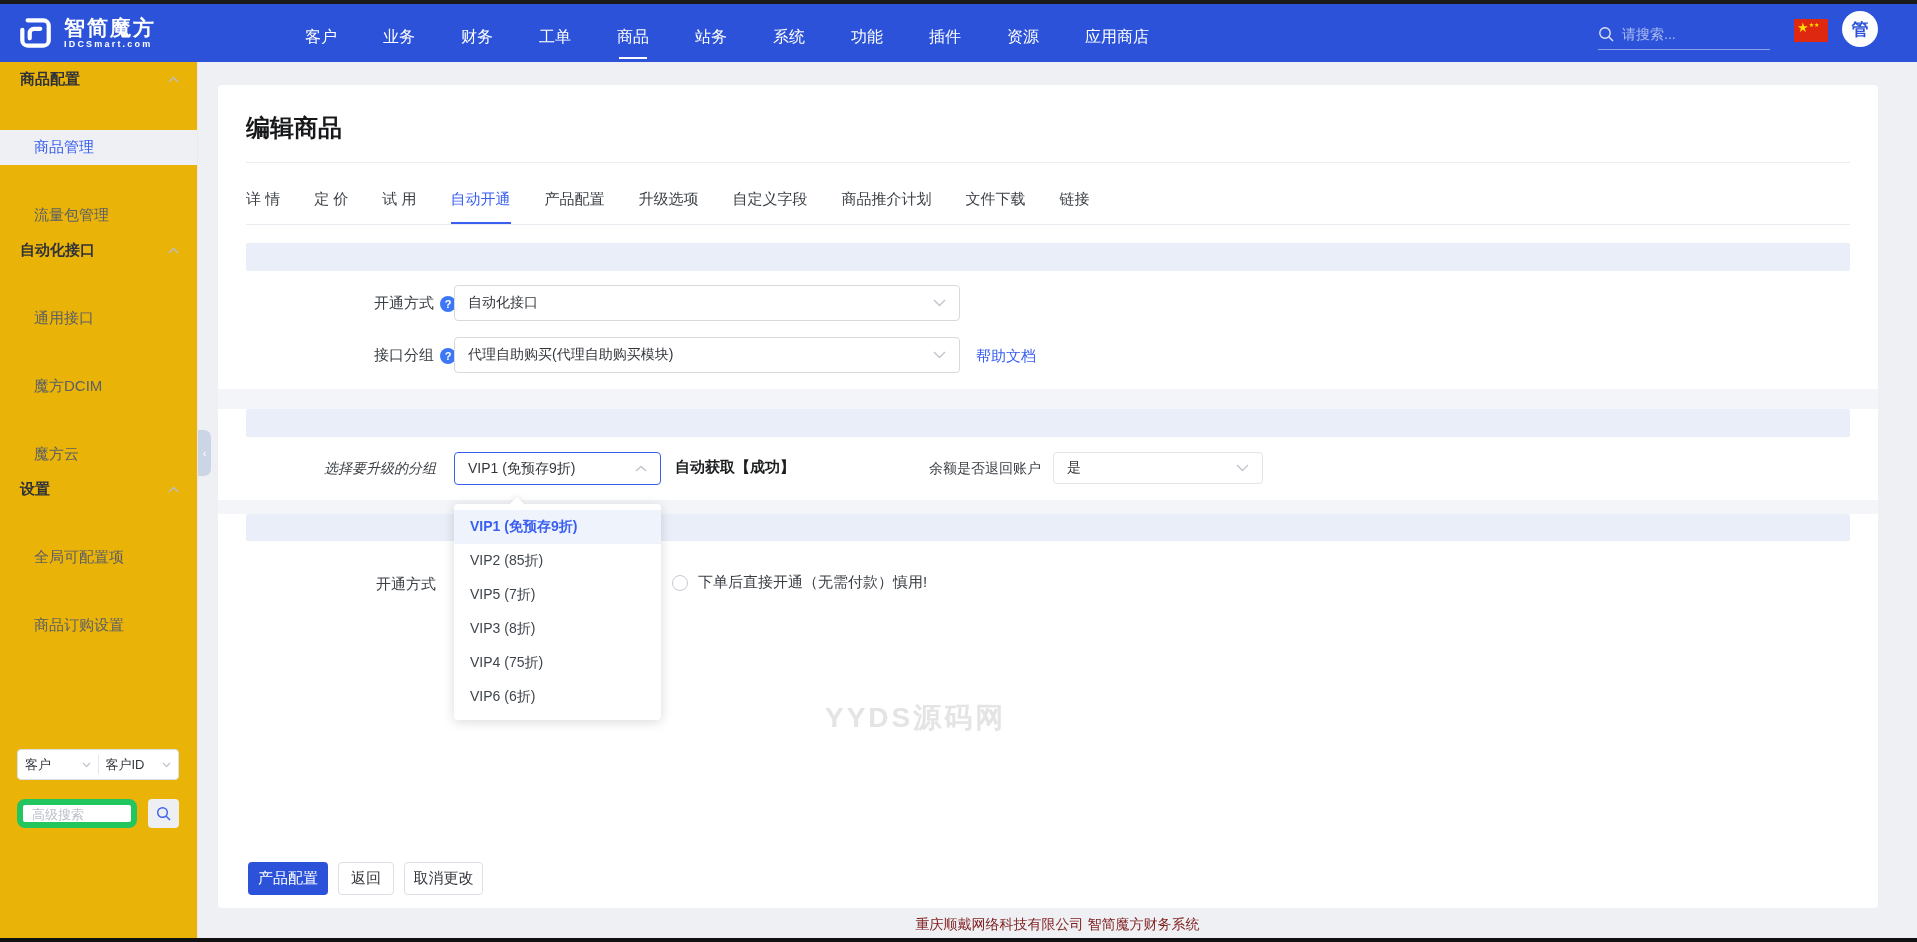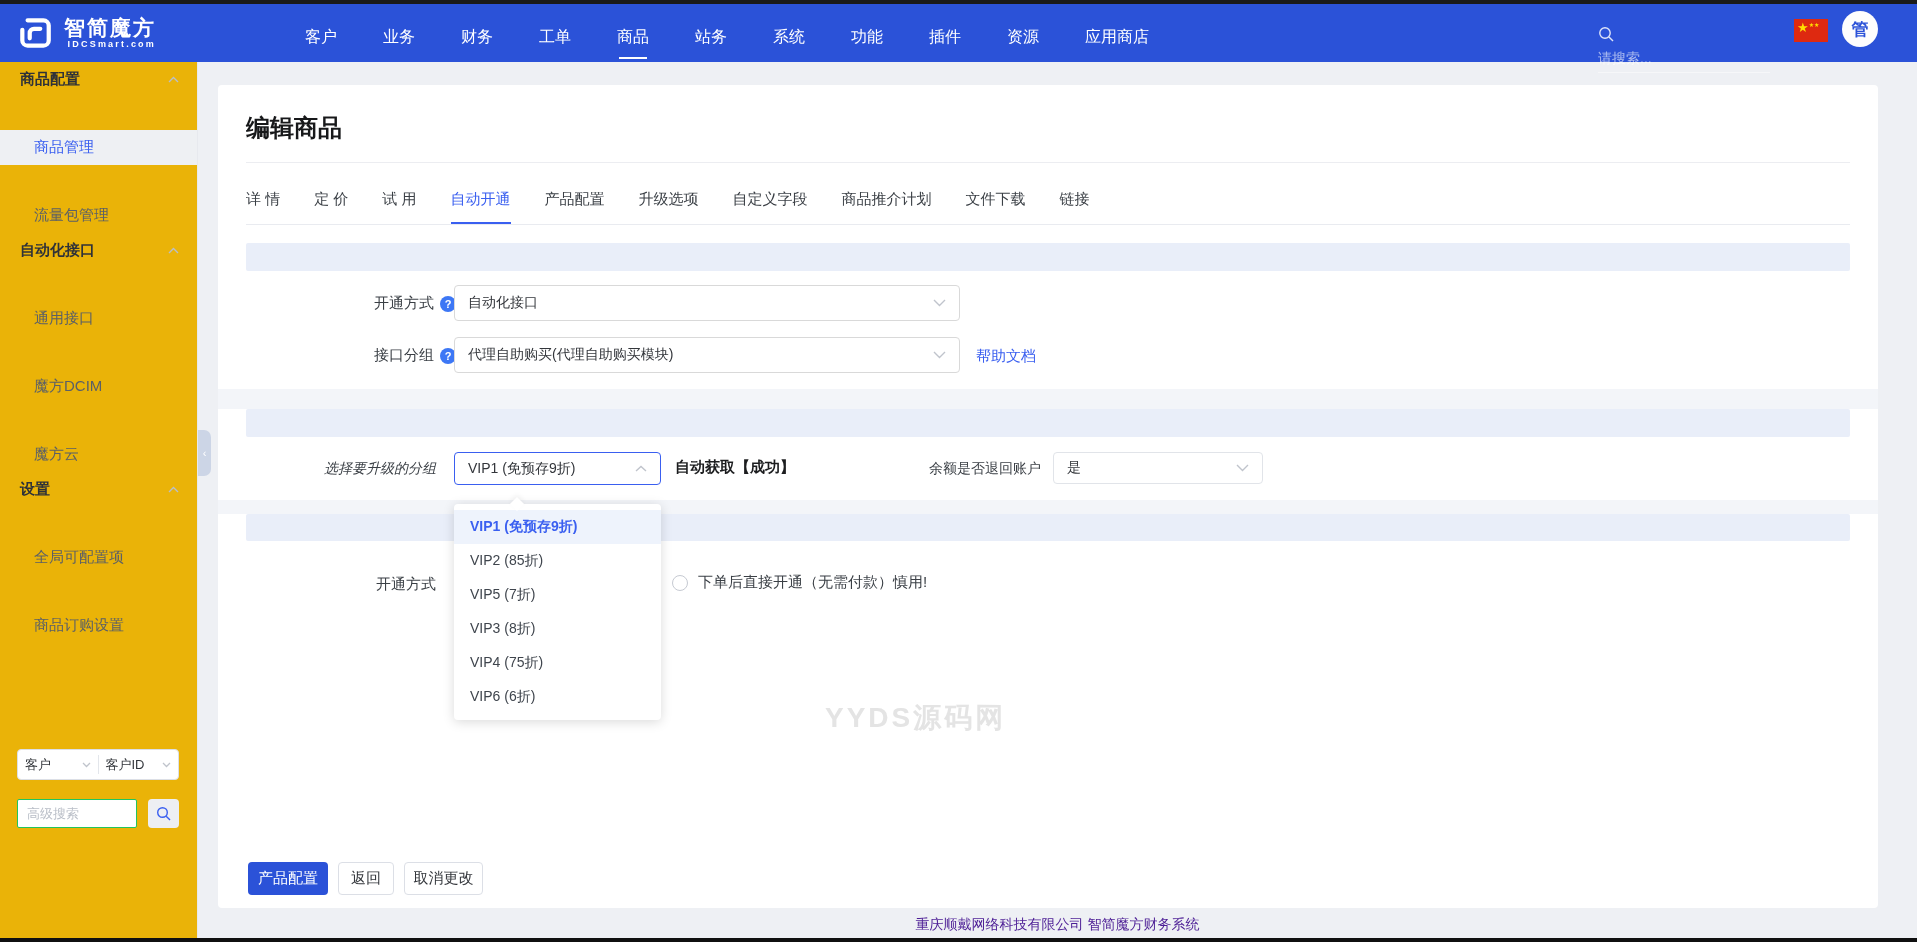--- a/index.html
+++ b/index.html
@@ -4,49 +4,49 @@
 <style>
   * { margin:0; padding:0; box-sizing:border-box; }
   html,body { width:1917px; height:942px; overflow:hidden; background:#eef0f4;
               font-family:"Liberation Sans", sans-serif; }
   .abs { position:absolute; }
   body { position:relative; }
 
   
   #top-dark { left:0; top:0; width:1917px; height:4px; background:#1a1a1a; }
   #topbar { left:0; top:4px; width:1917px; height:58px; background:#2b52d8; }
-  #logo { left:16px; top:10px; display:flex; align-items:center; gap:10px;text-align:right; }
+  #logo { left:16px; top:10px; display:flex; align-items:center; gap:10px; }
   #logo .logo-icon { width:38px; height:38px; }
   #logo .lt { color:#fff; font-size:21px; font-weight:bold; letter-spacing:2px; line-height:23px; }
   #logo .ls { color:#fff; font-size:9px; font-weight:bold; letter-spacing:2.2px; line-height:11px; }
   #mainnav { left:305px; top:4px; height:58px; display:flex; align-items:center; gap:46px; }
   .nav-item { color:#fff; font-size:16px; height:58px; line-height:58px; position:relative; cursor:pointer; }
   .nav-item.active::after { content:""; position:absolute; left:2px; right:2px; bottom:7px; height:2px; background:#fff; }
   #topsearch { left:1598px; top:22px; width:172px; display:flex; align-items:flex-start; gap:7px;
-               border-bottom:1px solid rgba(255,255,255,.45); padding-bottom:6px;flex-direction:column; }
+               border-bottom:1px solid rgba(255,255,255,.45); padding-bottom:6px; }
   #topsearch input { background:transparent; border:none; outline:none; color:#fff; font-size:14px; width:130px; }
   #topsearch input::placeholder { color:rgba(255,255,255,.6); }
   #flag { left:1794px; top:19px; width:34px; height:23px; background:#de2910; position:absolute;
           display:flex; align-items:center; justify-content:flex-start; }
   #flag .star-big { color:#ffde00; font-size:13px; line-height:13px; margin-left:3px; margin-top:-6px; }
   #flag .star-sm { color:#ffde00; font-size:6px; line-height:6px; margin-top:-12px; }
   #avatar { left:1842px; top:11px; width:36px; height:36px; border-radius:50%; background:#fdfdfd;
             color:#2b52d8; font-size:17px; font-weight:bold; display:flex; align-items:center; justify-content:center; }
 
   
   #sidebar { left:0; top:62px; width:198px; height:876px; background:#eab308; border-right:1px solid #e7e9ee; }
   .sgroup { height:35px; display:flex; align-items:center; justify-content:space-between;
             padding:0 18px 0 20px; font-size:15px; font-weight:bold; color:#2f3238; cursor:pointer; }
   .sitem { height:35px; display:flex; align-items:center; padding-left:34px; font-size:15px; color:#5c6066; cursor:pointer;margin-top:33px; }
   .sitem.active { background:#eef0f3; color:#3a5ff0; }
   #side-filter { left:17px; top:749px; width:162px; height:31px; border:1px solid #dcdfe6; border-radius:4px;
                  display:flex; align-items:stretch; background:#fff; }
   #side-filter .half { flex:1; display:flex; align-items:center; justify-content:space-between; padding:0 7px; font-size:13px; color:#33363b; cursor:pointer; }
   #side-filter .vdiv { width:1px; background:#e3e6eb; margin:5px 0; }
-  #adv-search { left:17px; top:799px; width:120px; height:29px; border:1px solid #22c55e; border-radius:2px; background:#fff; }
+  #adv-search { left:17px; top:799px; width:120px; height:29px; border:6px solid #22c55e; border-radius:8px; background:#fff; }
   #adv-search input { width:100%; height:100%; border:none; outline:none; font-size:13px; padding:0 9px; background:transparent; color:#333; }
   #adv-search input::placeholder { color:#b9bec7; }
   #adv-search-btn { left:148px; top:799px; width:31px; height:29px; background:#edeff3; border-radius:4px;
                     display:flex; align-items:center; justify-content:center; cursor:pointer; }
   #collapse-tab { left:198px; top:430px; width:13px; height:46px; background:#ccd5e6; border-radius:0 7px 7px 0;
                   display:flex; align-items:center; justify-content:center; color:#fff; font-size:11px; cursor:pointer; }
 
   
   .panel { background:#fff; }
   #panel1 { left:218px; top:85px; width:1660px; height:304px; border-radius:4px 4px 0 0; }
@@ -99,21 +99,21 @@
   .opt.selected { background:#eef3fc; color:#3a5ff0; font-weight:bold; }
 
   #watermark { left:825px; top:699px; font-size:28px; font-weight:bold; color:#e4e4e4; letter-spacing:3px; }
 
   .btn { height:33px; border-radius:4px; font-size:15px; display:flex; align-items:center;
          justify-content:center; cursor:pointer; font-family:inherit; }
   #btn-save { left:248px; top:862px; width:80px; background:#2b52d8; color:#fff; border:none; }
   #btn-back { left:338px; top:862px; width:56px; background:#fff; color:#33363b; border:1px solid #dcdfe6; }
   #btn-cancel { left:404px; top:862px; width:79px; background:#fff; color:#33363b; border:1px solid #dcdfe6; }
 
-  #footer { left:198px; top:916px; width:1719px; text-align:center; font-size:14px; color:#4c1d95; }
+  #footer { left:198px; top:916px; width:1719px; text-align:center; font-size:14px; color:#7f1d1d; }
   #bottom-dark { left:0; top:938px; width:1917px; height:4px; background:#101010; }
 
   .chev { flex:none; }
 </style>
 </head>
 <body>
 
 <div id="top-dark" class="abs"></div>
 <div id="topbar" class="abs">
   <div id="logo" class="abs">

